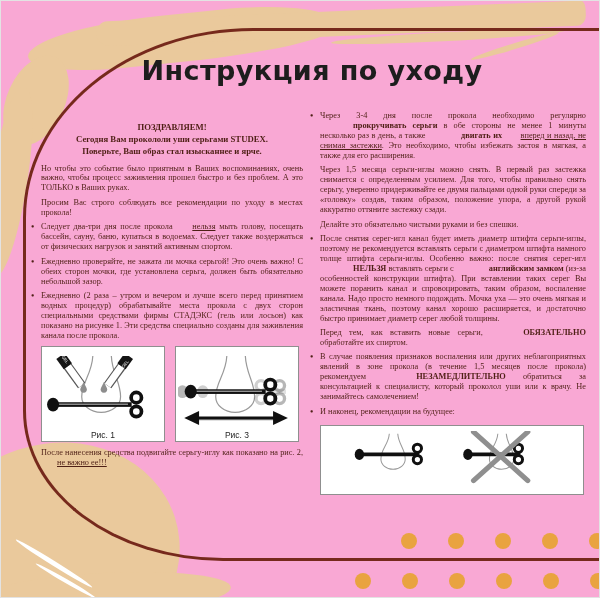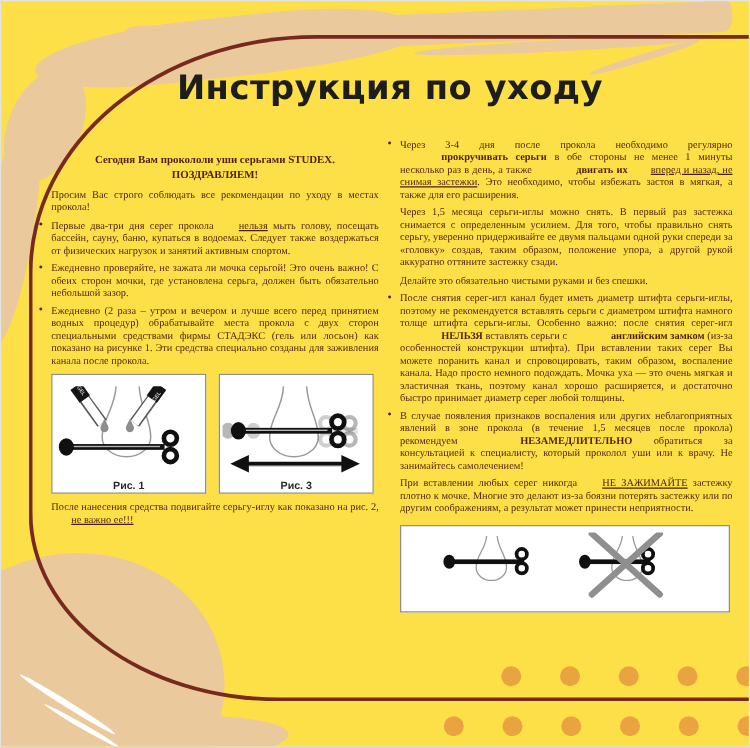--- a/index.html
+++ b/index.html
@@ -1,16 +1,16 @@
 <!DOCTYPE html>
 <html lang="ru"><head>
 <meta charset="utf-8">
 <style>
   html,body{margin:0;padding:0;background:#fff;}
-  .page{position:relative;width:600px;height:598px;background:#fde047;overflow:hidden;
+  .page{position:relative;width:600px;height:598px;background:#f9a8d4;overflow:hidden;
         border:1px solid #e3e3e3;box-sizing:border-box;
         font-family:"Liberation Serif","DejaVu Serif",serif;color:#4e1f15;}
   
   .swash{position:absolute;background:#eac99c;}
   .sw1{left:95px;top:10px;width:490px;height:25px;border-radius:14px 6px 10px 18px/60% 40% 50% 60%;transform:rotate(-2.5deg);}
   .sw2{left:26px;top:13px;width:305px;height:48px;border-radius:55% 45% 60% 40%/70% 60% 45% 55%;transform:rotate(-6deg);}
   .sw3{left:330px;top:31px;width:235px;height:9px;border-radius:50%;transform:rotate(-3deg);}
   .sw4{left:468px;top:42px;width:92px;height:6px;border-radius:50%;transform:rotate(-17deg);}
   .sw5{left:-10px;top:86px;width:36px;height:190px;border-radius:45%/50%;transform:rotate(9deg);}
   .sw6{left:6px;top:52px;width:58px;height:95px;border-radius:50%;transform:rotate(24deg);}
@@ -39,21 +39,21 @@
   .congrats{text-align:center;font-weight:700;font-size:8.7px;line-height:1.4;margin:4px 0 6px;}
   p.para{margin:0 0 4.5px;}
   p.bullet{position:relative;}
   p.bullet::before{content:"\25CF";position:absolute;left:-10px;top:1px;font-size:5.5px;color:#4e1f15;}
   .b{font-weight:700;margin-left:33px;}
   .bu{font-weight:400;text-decoration:underline;padding-left:16px;}
   
   .figrow{display:flex;gap:10px;margin:5px 0 6px;}
   .figbox{margin:0;width:124px;height:96px;border:1px solid #8f8f8f;background:#fff;box-sizing:border-box;
           display:flex;flex-direction:column;align-items:center;justify-content:flex-end;padding:2px 2px 1px;}
-  .figbox figcaption{font-family:"Liberation Sans",sans-serif;font-weight:700;font-size:8.5px;color:#262626;text-align:center;}
+  .figbox figcaption{font-family:"Liberation Sans",sans-serif;font-weight:400;font-size:8.5px;color:#262626;text-align:center;}
   .figwide{margin:8px 0 0;width:264px;height:70px;border:1px solid #8f8f8f;background:#fff;box-sizing:border-box;
            display:flex;align-items:center;justify-content:center;}
 </style>
 </head>
 <body>
 
 <div class="page">
 
   <div class="swash sw2"></div>
   <div class="swash sw1"></div>
@@ -82,25 +82,27 @@
       <div class="dot"></div>
       <div class="dot"></div>
   </div>
 
   <h1 class="title">Инструкция по уходу</h1>
 
   <div class="cols">
 
     <div class="col left">
       <div class="congrats">
+        <div>ПОЗДРАВЛЯЕМ!</div>
         <div>Сегодня Вам прокололи уши серьгами STUDEX.</div>
-        <div>ПОЗДРАВЛЯЕМ!</div>
+        <div>Поверьте, Ваш образ стал изысканнее и ярче.</div>
       </div>
+      <p class="para"><span>Но чтобы это событие было приятным в Ваших воспоминаниях, очень важно, чтобы процесс заживления прошел быстро и без проблем. А это ТОЛЬКО в Ваших руках.</span></p>
       <p class="para"><span>Просим Вас строго соблюдать все рекомендации по уходу в местах прокола!</span></p>
-      <p class="para bullet"><span>Первые два-три дня серег прокола </span><span class="bu">нельзя</span><span> мыть голову, посещать бассейн, сауну, баню, купаться в водоемах. Следует также воздержаться от физических нагрузок и занятий активным спортом.</span></p>
+      <p class="para bullet"><span>Следует два-три дня после прокола </span><span class="bu">нельзя</span><span> мыть голову, посещать бассейн, сауну, баню, купаться в водоемах. Следует также воздержаться от физических нагрузок и занятий активным спортом.</span></p>
       <p class="para bullet"><span>Ежедневно проверяйте, не зажата ли мочка серьгой! Это очень важно! С обеих сторон мочки, где установлена серьга, должен быть обязательно небольшой зазор.</span></p>
       <p class="para bullet"><span>Ежедневно (2 раза – утром и вечером и лучше всего перед принятием водных процедур) обрабатывайте места прокола с двух сторон специальными средствами фирмы СТАДЭКС (гель или лосьон) как показано на рисунке 1. Эти средства специально созданы для заживления канала после прокола.</span></p>
 
       <div class="figrow">
         <figure class="figbox">
           <svg width="118" height="74" viewBox="0 0 126 80">
             <path d="M52,0 C51,20 40,28 40,44 a21,17 0 0 0 42,0 C82,28 73,20 72,0" fill="none" stroke="#999" stroke-width="1.3"></path>
             <line x1="40" y1="32" x2="24" y2="10" stroke="#555" stroke-width="10"></line>
             <line x1="40" y1="32" x2="25" y2="11" stroke="#ffffff" stroke-width="7.5"></line>
             <line x1="25" y1="11" x2="17" y2="0" stroke="#141414" stroke-width="11"></line>
@@ -146,22 +148,23 @@
       </div>
 
       <p class="para"><span>После нанесения средства подвигайте серьгу-иглу как показано на рис. 2, </span><span class="bu">не важно ее!!!</span></p>
     </div>
 
     <div class="col right">
       <p class="para bullet"><span>Через 3-4 дня после прокола необходимо регулярно </span><span class="b">прокручивать серьги</span><span> в обе стороны не менее 1 минуты несколько раз в день, а также </span><span class="b">двигать их </span><span class="bu">вперед и назад, не снимая застежки</span><span>. Это необходимо, чтобы избежать застоя в мягкая, а также для его расширения.</span></p>
       <p class="para"><span>Через 1,5 месяца серьги-иглы можно снять. В первый раз застежка снимается с определенным усилием. Для того, чтобы правильно снять серьгу, уверенно придерживайте ее двумя пальцами одной руки спереди за «головку» создав, таким образом, положение упора, а другой рукой аккуратно оттяните застежку сзади.</span></p>
       <p class="para"><span>Делайте это обязательно чистыми руками и без спешки.</span></p>
       <p class="para bullet"><span>После снятия серег-игл канал будет иметь диаметр штифта серьги-иглы, поэтому не рекомендуется вставлять серьги с диаметром штифта намного толще штифта серьги-иглы. Особенно важно: после снятия серег-игл </span><span class="b">НЕЛЬЗЯ</span><span> вставлять серьги с </span><span class="b">английским замком</span><span> (из-за особенностей конструкции штифта). При вставлении таких серег Вы можете поранить канал и спровоцировать, таким образом, воспаление канала. Надо просто немного подождать. Мочка уха — это очень мягкая и эластичная ткань, поэтому канал хорошо расширяется, и достаточно быстро принимает диаметр серег любой толщины.</span></p>
+      <p class="para"><span>Перед тем, как вставить новые серьги, </span><span class="b">ОБЯЗАТЕЛЬНО</span><span> обработайте их спиртом.</span></p>
       <p class="para bullet"><span>В случае появления признаков воспаления или других неблагоприятных явлений в зоне прокола (в течение 1,5 месяцев после прокола) рекомендуем </span><span class="b">НЕЗАМЕДЛИТЕЛЬНО</span><span> обратиться за консультацией к специалисту, который проколол уши или к врачу. Не занимайтесь самолечением!</span></p>
-      <p class="para"><span>При вставлении любых серег никогда </span><span class="bu">НЕ ЗАЖИМАЙТЕ</span><span> застежку плотно к мочке. Многие это делают из-за боязни потерять застежку или по другим соображениям, а результат может принести неприятности.</span></p>
+      <p class="para bullet"><span>И наконец, рекомендации на будущее:</span></p>
 
       <div class="figwide">
         <svg width="240" height="58" viewBox="0 0 250 62">
           <g transform="translate(34,3)">
             <path d="M24,0 C23,12 15,16 15,27 a13,11 0 0 0 26,0 C41,16 34,12 33,0" fill="none" stroke="#999" stroke-width="1.1"></path>
             <rect x="-8" y="20" width="64" height="4" fill="#101010"></rect>
             <ellipse cx="-8" cy="22" rx="5" ry="6" fill="#101010"></ellipse>
             <circle cx="54" cy="15.5" r="4.4" fill="none" stroke="#101010" stroke-width="3.2"></circle>
             <circle cx="54" cy="27.5" r="4.4" fill="none" stroke="#101010" stroke-width="3.2"></circle>
           </g>

